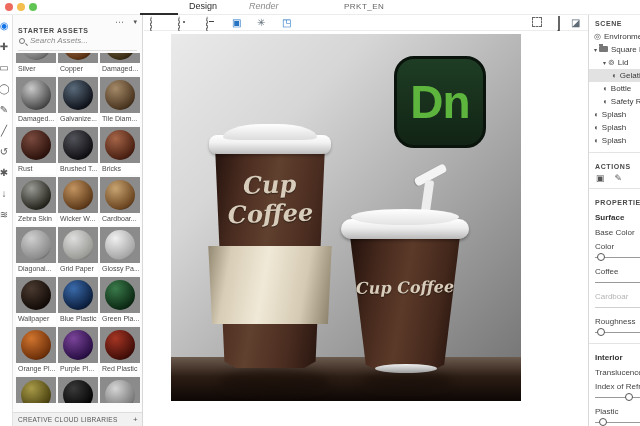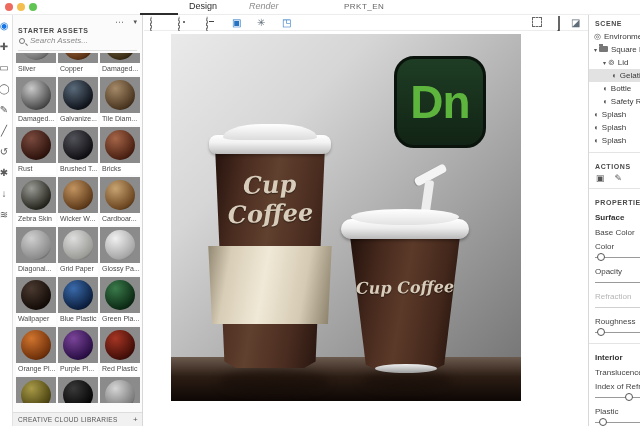--- a/index.html
+++ b/index.html
@@ -377,25 +377,25 @@
   <div class="rp-div"></div>
   <div class="rp-header">PROPERTIES</div>
   <div id="props">
       <div class="prop-section">Surface</div>
       <div class="prop-label">Base Color</div>
       <div class="prop-label">Color</div>
       <div class="slider">
         <div class="track"></div>
         <span class="knob" style="left: 2.16px;"></span>
       </div>
-      <div class="prop-label">Opacity</div>
+      <div class="prop-label">Coffee</div>
       <div class="slider">
         <div class="track"></div>
       </div>
-      <div class="prop-label disabled">Refraction</div>
+      <div class="prop-label disabled">Cardboar</div>
       <div class="slider disabled">
         <div class="track"></div>
       </div>
       <div class="prop-label">Roughness</div>
       <div class="slider">
         <div class="track"></div>
         <span class="knob" style="left: 2.16px;"></span>
       </div>
       <div class="rp-div"></div>
       <div class="prop-section">Interior</div>

